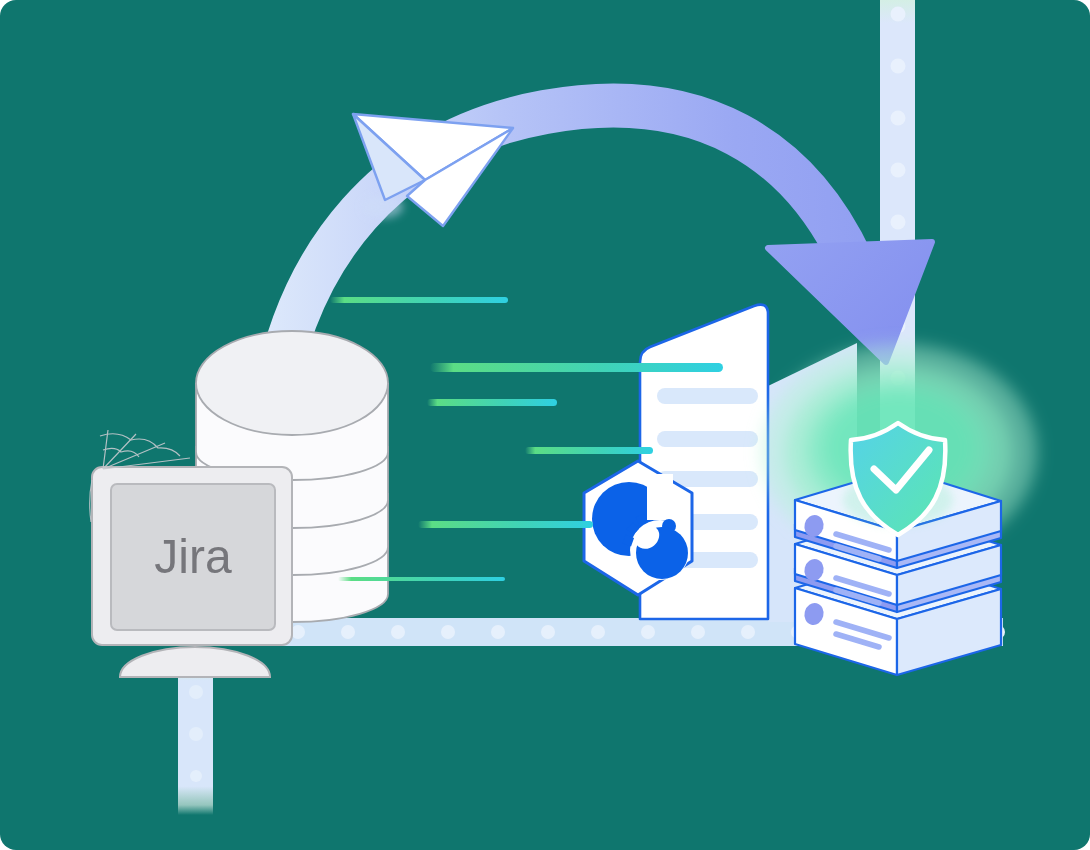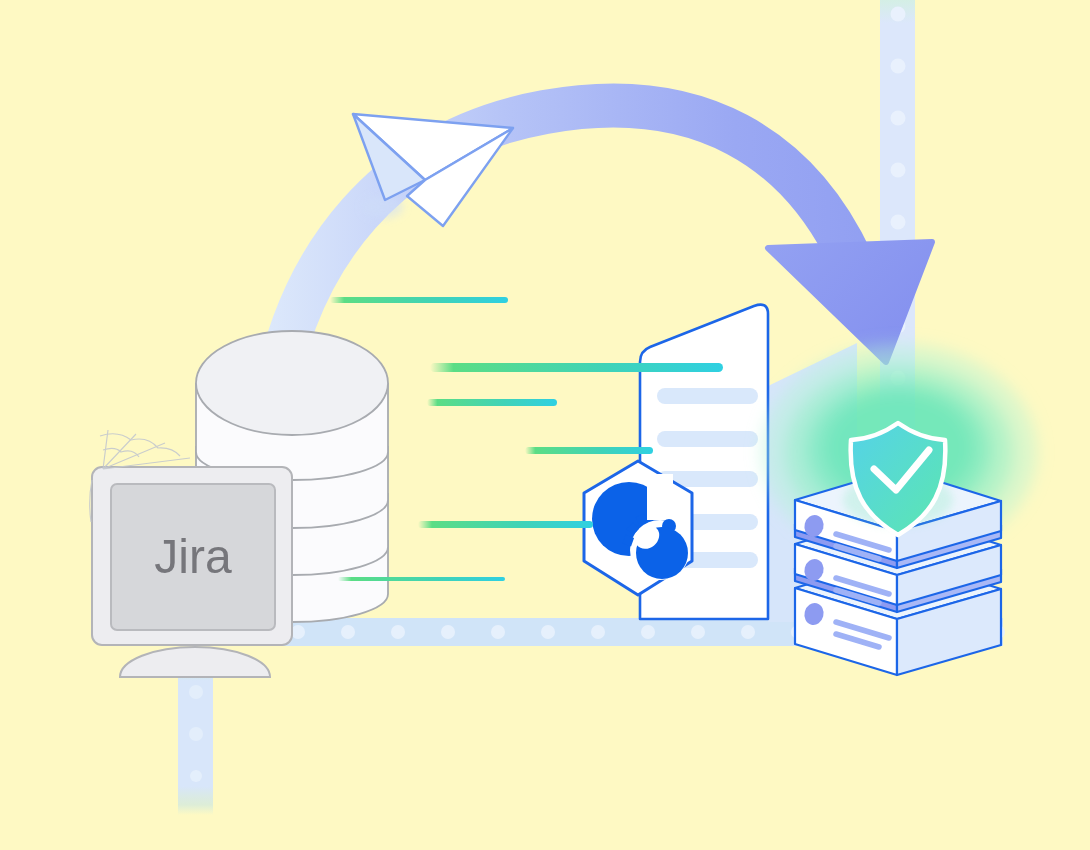--- a/index.html
+++ b/index.html
@@ -1,17 +1,17 @@
 <!DOCTYPE html>
 <html style="--accent_blue: #1c66e8; --logo_blue: #0b62e8; --periwinkle: #8d9bf1; --periwinkle_light: #a9b8f6; --green: #5bdd85; --teal: #2fd0e2; --shield_cyan: #55d4e4; --shield_green: #5ce5b2; --glow_green: #6fe8ba; --band_blue: #d0e4f8; --band_dot: #e6f0fc; --doc_bar_blue: #d9e8fb; --server_top: #ecf4fd; --server_side: #dce9fc; --arrow_light: #dce8fb; --monitor_gray: #ededf0; --screen_gray: #d6d7da; --monitor_border: #b3b4b8; --db_stroke: #a8abb0; --text_gray: #76767b; --plane_stroke: #7da1f0; --plane_shade: #d9e6fa; --web_gray: #c5c9ce;"><head>
 <meta charset="utf-8">
 <style>
   html,body{margin:0;padding:0;background:#ffffff;}
-  .stage{position:relative;width:1090px;height:850px;overflow:hidden;background:#fef9c3;
-         font-family:"Liberation Sans", sans-serif;}
+  .stage{position:relative;width:1090px;height:850px;overflow:hidden;background:#0f766e;
+         font-family:"Liberation Sans", sans-serif;border-radius:16px;}
   svg{position:absolute;left:0;top:0;}
   text.jira{font-family:"Liberation Sans", sans-serif;font-weight:500;}
 </style>
 </head>
 <body>
 
 <div class="stage">
 <svg width="1090" height="850" viewBox="0 0 1090 850">
   <defs>
     <linearGradient id="gArc" gradientUnits="userSpaceOnUse" x1="270" y1="0" x2="935" y2="0">

